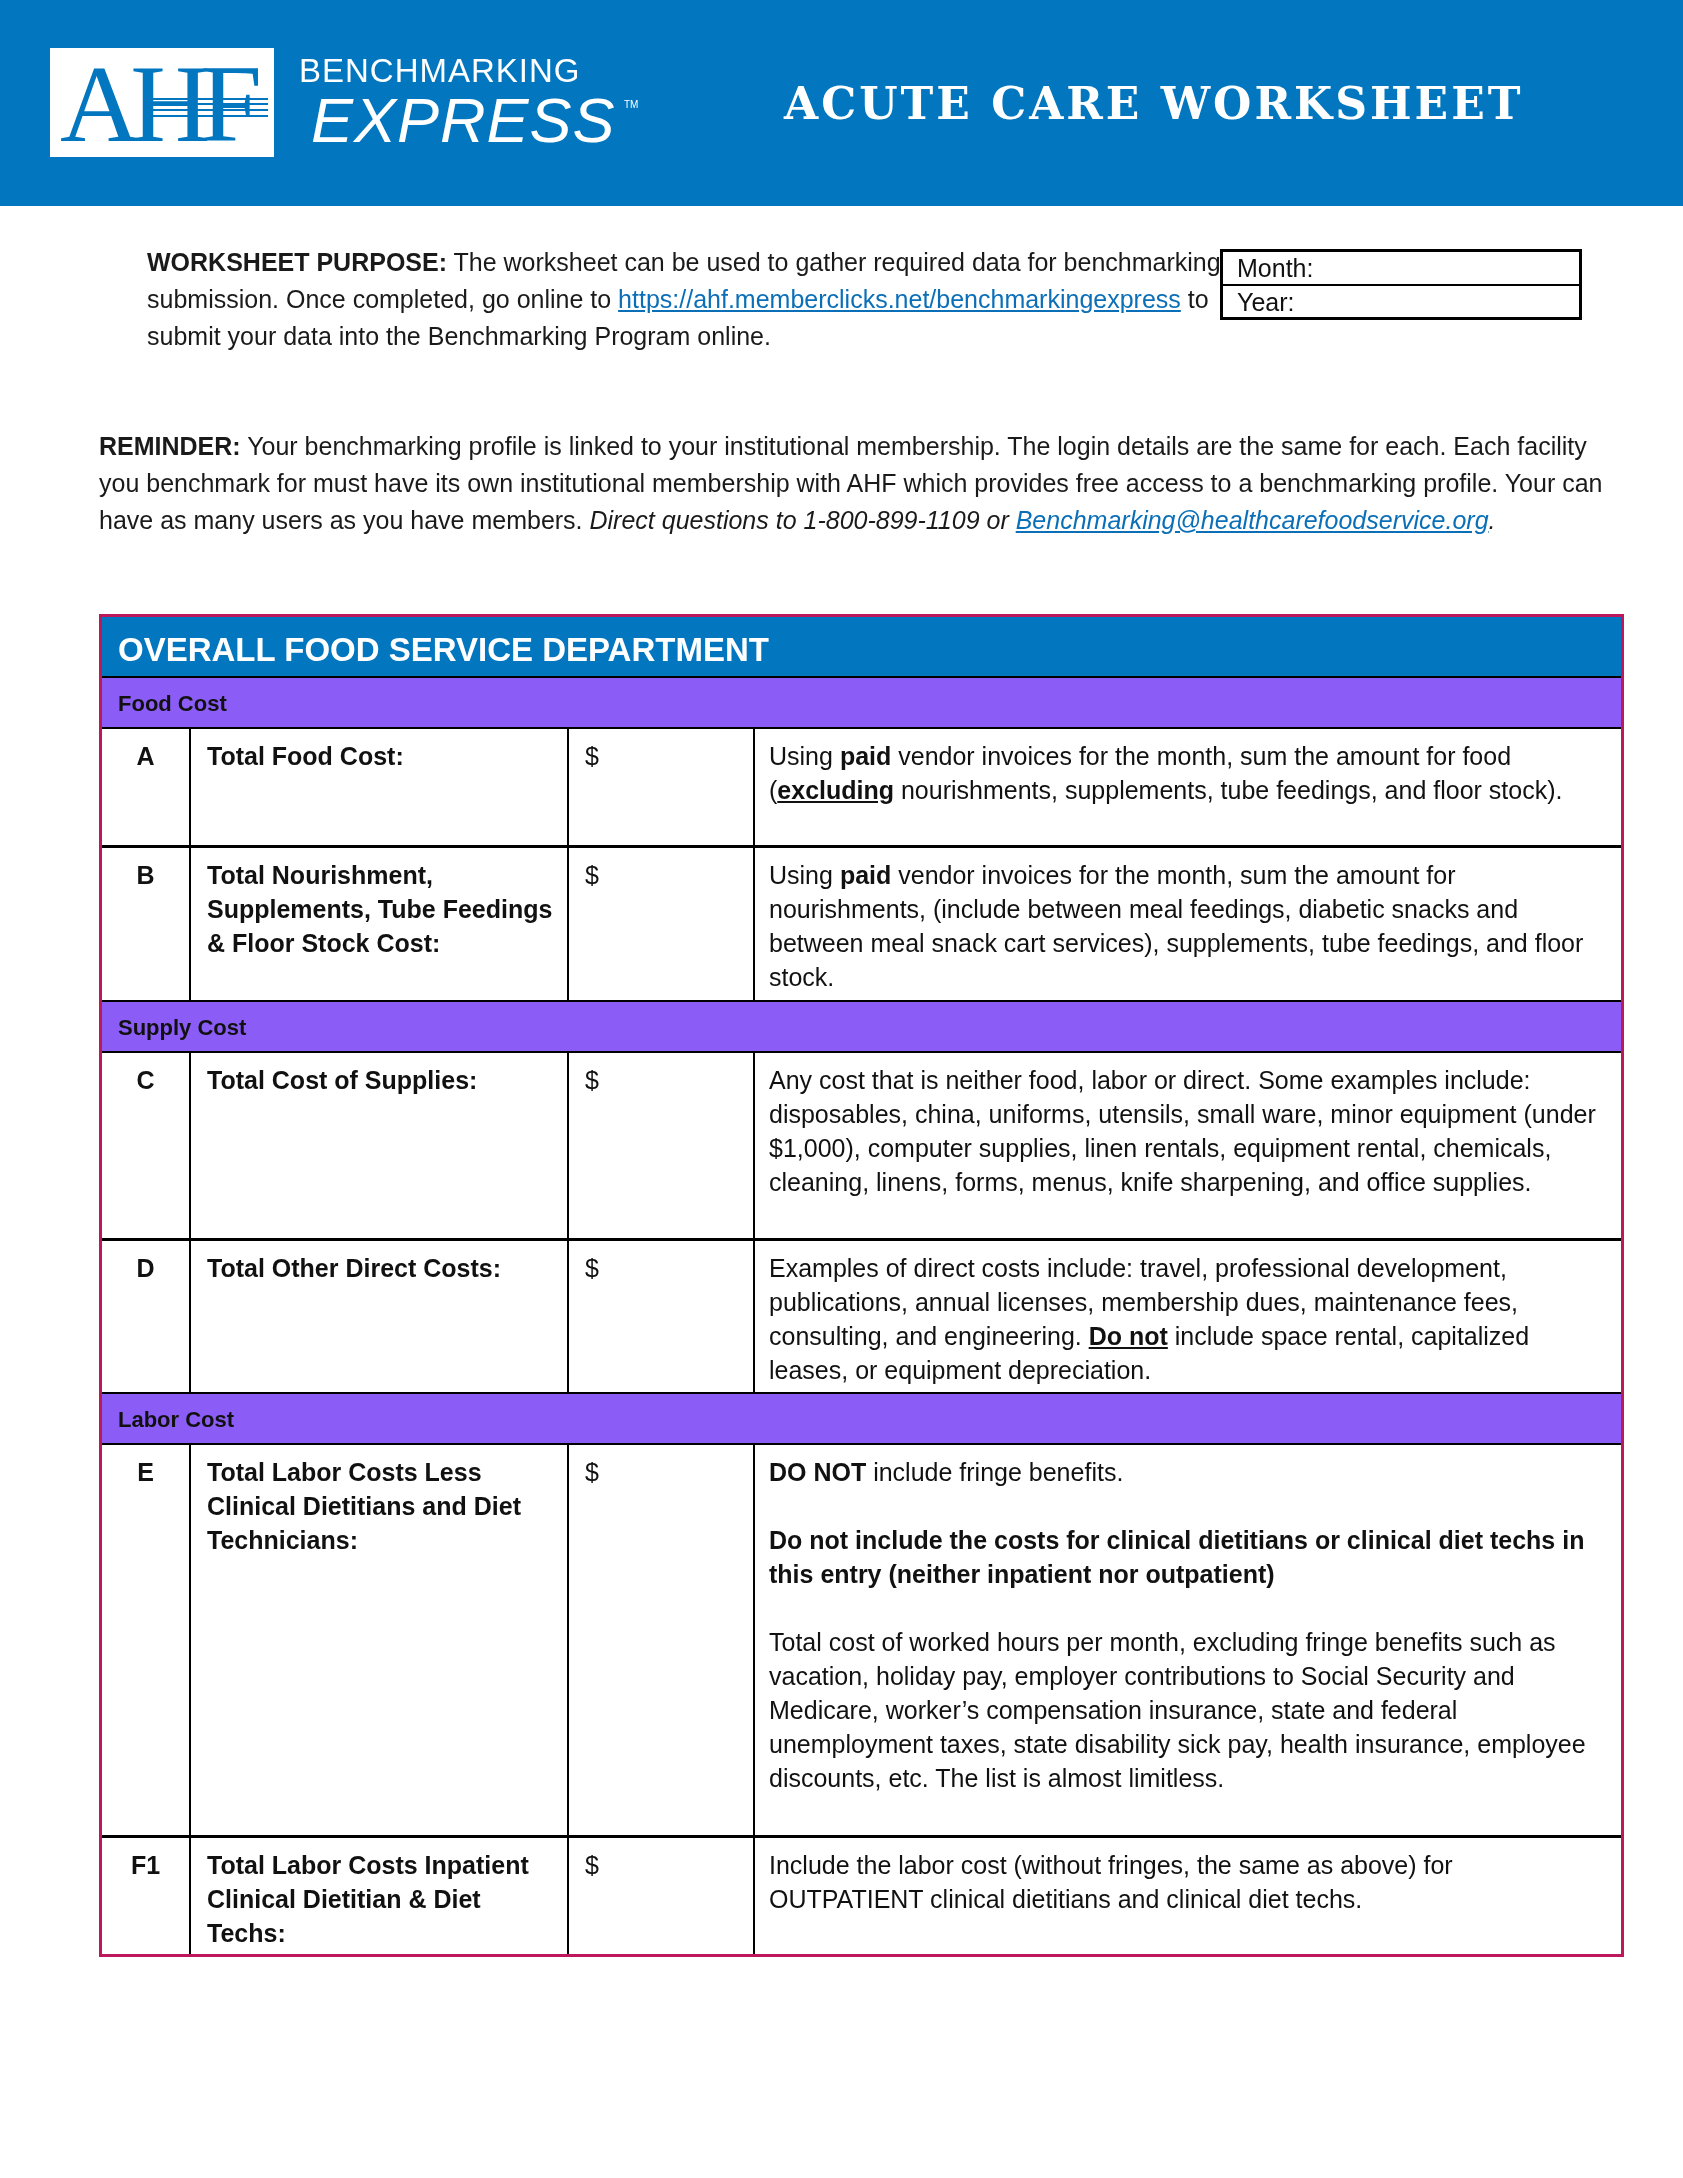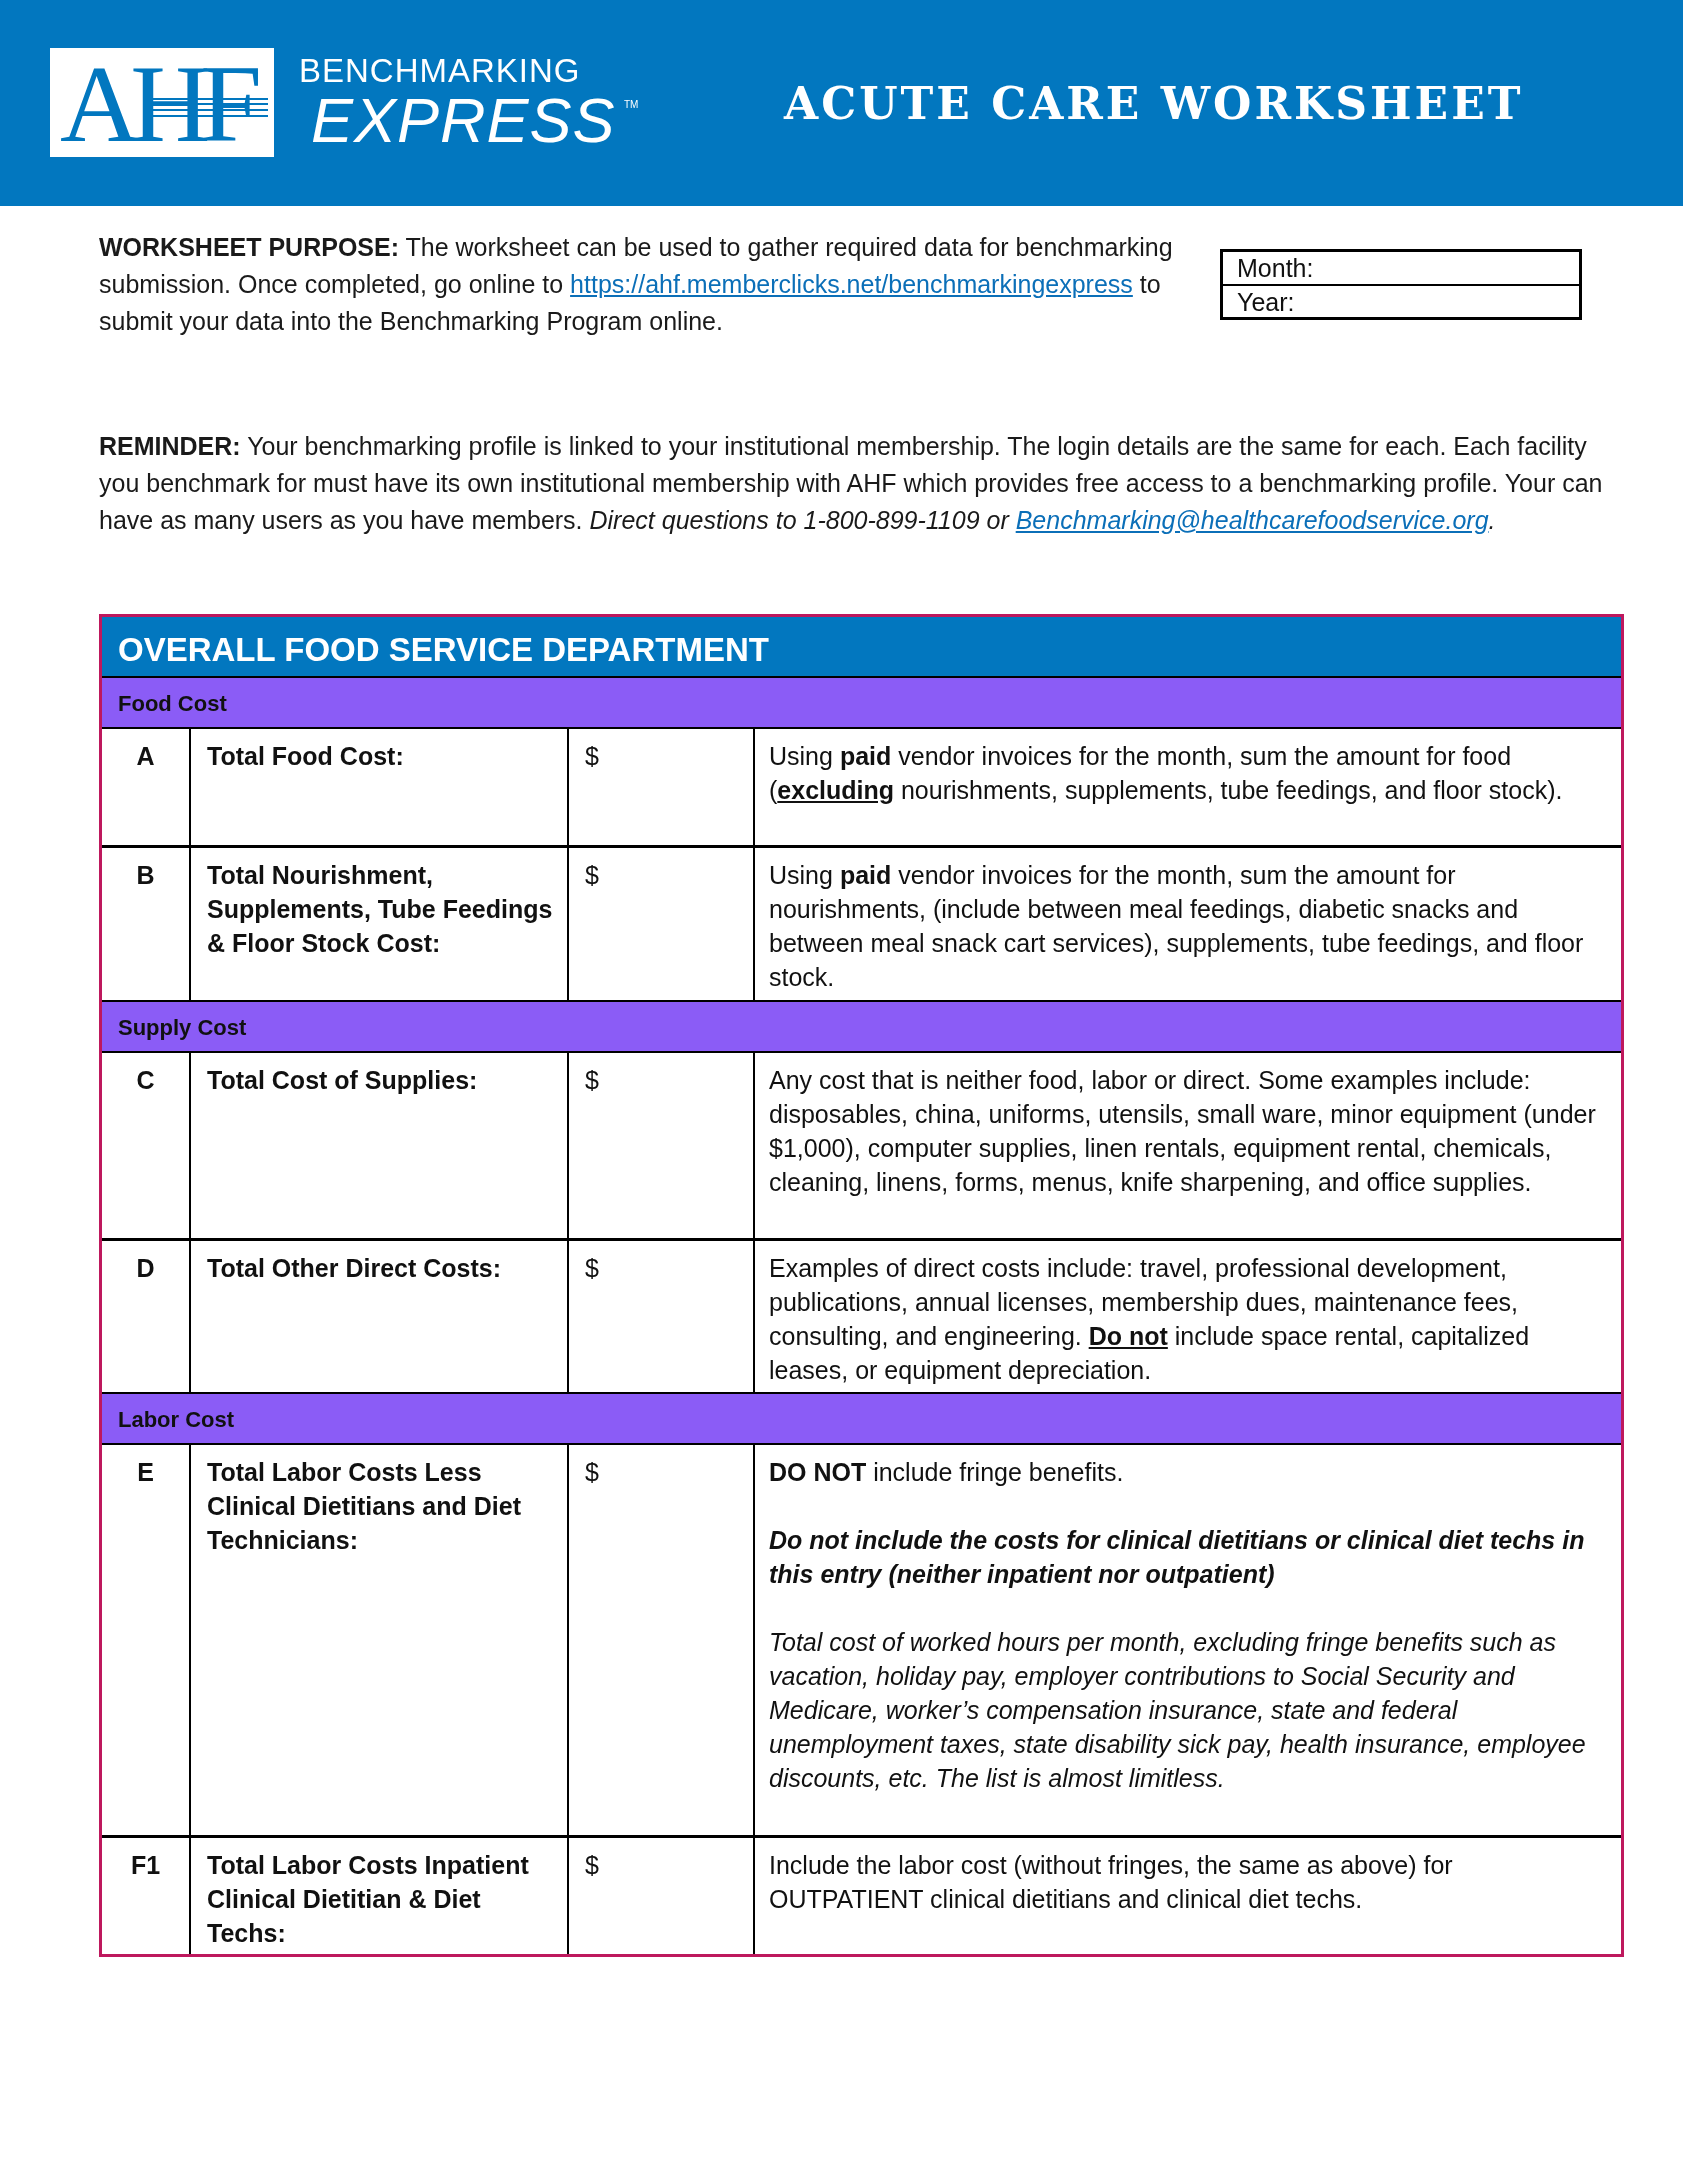--- a/index.html
+++ b/index.html
@@ -31,40 +31,40 @@
   .section { height:51px; background:#8b5cf6; font-weight:bold; font-size:22px; line-height:51px; padding-left:16px; border-bottom:2px solid #000; box-sizing:border-box; }
   .row { display:flex; border-bottom:3px solid #000; box-sizing:border-box; }
   .row.last { border-bottom:none; }
   .c-id { width:89px; flex:none; border-right:2px solid #000; font-weight:bold; font-size:25px; text-align:center; padding-top:10px; box-sizing:border-box; line-height:34px; }
   .c-label { width:378px; flex:none; border-right:2px solid #000; font-weight:bold; font-size:25px; padding:10px 14px 0 16px; box-sizing:border-box; line-height:34px; }
   .c-amt { width:186px; flex:none; border-right:2px solid #000; font-size:25px; padding:10px 0 0 16px; box-sizing:border-box; line-height:34px; }
   .c-desc { flex:1; font-size:25px; padding:10px 10px 0 14px; box-sizing:border-box; line-height:34px; }
   .c-desc b { font-weight:bold; }
   .c-desc u { text-decoration:underline; }
   .c-desc p { margin:0; }
-  .c-desc p + p { margin-top:34px;font-style:italic; }
+  .c-desc p + p { margin-top:34px; }
 </style>
 </head>
 <body>
 
 <div class="header">
   <div class="logo-box">
     <span class="logo-letters">AHF</span>
     <span class="logo-fork"></span>
     <span class="logo-fork t2"></span>
     <span class="logo-fork t3"></span>
     <span class="logo-fork t4"></span>
   </div>
   <div class="brand-top">BENCHMARKING</div>
   <div class="brand-bottom">EXPRESS</div>
   <div class="brand-tm">TM</div>
   <div class="title">ACUTE CARE WORKSHEET</div>
 </div>
 
-<div class="para" style="top:229px; width:1099px;">
+<div class="para" style="top:244px; width:1099px;margin-left:48px;">
   <b>WORKSHEET PURPOSE:</b><span> The worksheet can be used to gather required data for benchmarking submission. Once completed, go online to </span><a>https://ahf.memberclicks.net/benchmarkingexpress</a><span> to submit your data into the Benchmarking Program online.</span>
 </div>
 
 <div class="date-box">
   <div class="date-row first"><span>Month:</span></div>
   <div class="date-row"><span>Year:</span></div>
 </div>
 
 <div class="para" style="top:428px; width:1525px;">
   <b>REMINDER:</b><span> Your benchmarking profile is linked to your institutional membership. The login details are the same for each. Each facility you benchmark for must have its own institutional membership with AHF which provides free access to a benchmarking profile. Your can have as many users as you have members. </span><i><span>Direct questions to 1-800-899-1109 or </span><a>Benchmarking@healthcarefoodservice.org</a><span>.</span></i>

